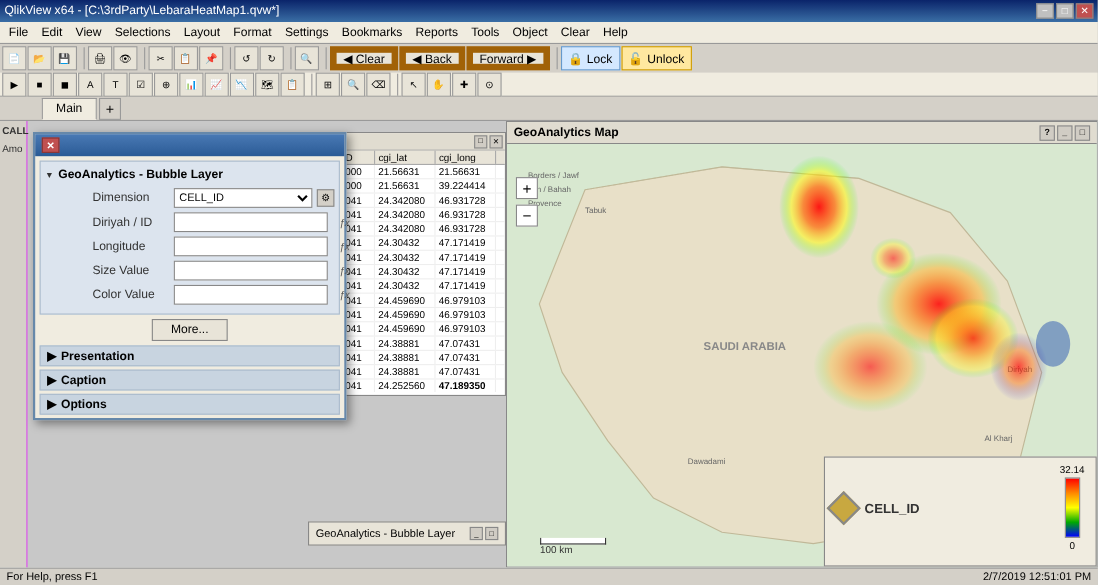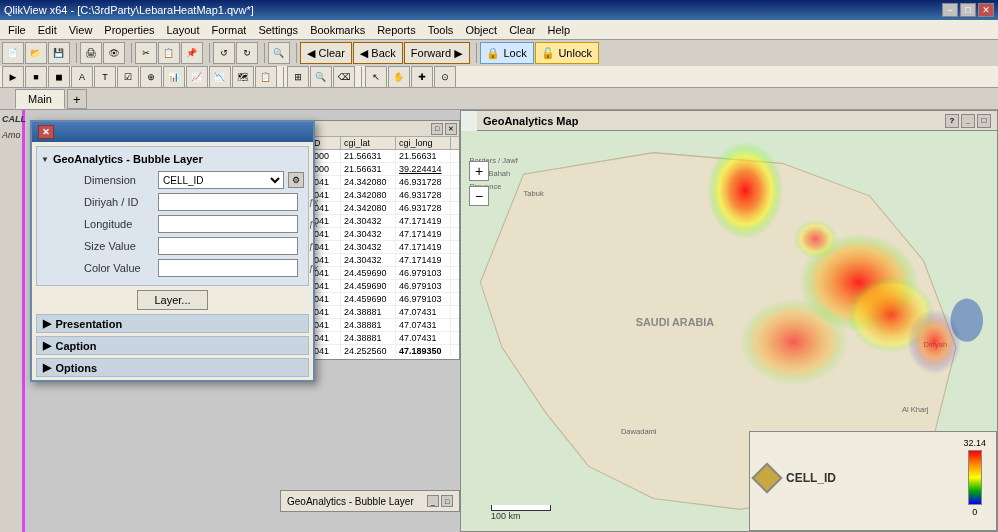--- a/index.html
+++ b/index.html
@@ -55,21 +55,21 @@
       border: 1px solid #999;
       font-size: 9px;
       display: flex; align-items: center; justify-content: center;
       cursor: pointer;
       padding: 0 3px;
     }
     .tb-sep { width: 4px; height: 20px; border-right: 1px solid #999; margin: 0 2px; }
     .tb-btn-text {
       height: 22px;
       background: #e8e4d8;
-      border: 1px solid #a16207;
+      border: 6px solid #a16207;
       font-size: 11px;
       display: flex; align-items: center;
       cursor: pointer;
       padding: 0 6px;
     }
     .tb-lock {
       background: #d4e8ff;
       border: 1px solid #6699cc;
       height: 22px;
       display: flex; align-items: center;
@@ -97,21 +97,21 @@
       background: #f0ece0;
       border-bottom: 1px solid #999;
     }
 
     
     .tab-bar {
       height: 22px;
       background: #d4d0c8;
       display: flex;
       align-items: flex-end;
-      padding-left: 15px;
+      padding-left: 38px;
       border-bottom: 1px solid #999;
     }
     .tab {
       height: 20px;
       padding: 0 12px;
       background: #e8e4d8;
       border: 1px solid #999;
       border-bottom: none;
       display: flex; align-items: center;
       font-size: 11px;
@@ -151,22 +151,21 @@
     
     .left-panel {
       position: absolute;
       left: 0;
       top: 0;
       width: 25px;
       bottom: 0;
       background: #d4d0c8;
       display: flex;
       flex-direction: column;
-      border-right: 3px solid #d946ef;
-      font-style: italic;
+      border-right: 1px solid #d946ef;
     }
     .left-panel-label {
       font-size: 9px;
       font-weight: bold;
       color: #333;
       padding: 4px 2px;
       cursor: pointer;
     }
     .left-panel-label2 {
       font-size: 9px;
@@ -177,21 +176,20 @@
 
     
     .geo-map {
       position: absolute;
       left: 460px;
       top: 0;
       right: 0;
       bottom: 0;
       background: #e8f0e8;
       border: 1px solid #888;
-      padding-left: 16px;
     }
 
     
     .map-title {
       height: 20px;
       background: #e0dcd0;
       border-bottom: 1px solid #888;
       display: flex;
       align-items: center;
       justify-content: space-between;
@@ -538,21 +536,21 @@
       <div class="title-btn">−</div>
       <div class="title-btn">□</div>
       <div class="title-btn" style="background:#c05050;color:white;">✕</div>
     </div>
   </div>
 
   <div class="menu-bar">
     <span class="menu-item">File</span>
     <span class="menu-item">Edit</span>
     <span class="menu-item">View</span>
-    <span class="menu-item">Properties</span>
+    <span class="menu-item">Selections</span>
     <span class="menu-item">Layout</span>
     <span class="menu-item">Format</span>
     <span class="menu-item">Settings</span>
     <span class="menu-item">Bookmarks</span>
     <span class="menu-item">Reports</span>
     <span class="menu-item">Tools</span>
     <span class="menu-item">Object</span>
     <span class="menu-item">Clear</span>
     <span class="menu-item">Help</span>
   </div>
@@ -761,21 +759,21 @@
           <span class="form-fx">ƒx</span>
         </div>
 
         <div class="form-row">
           <span class="form-label">Color Value</span>
           <input class="form-input" type="text" style="">
           <span class="form-fx">ƒx</span>
         </div>
       </div>
 
-      <button class="more-btn">Layer...</button>
+      <button class="more-btn">More...</button>
 
       <div class="collapse-section">
         <div class="collapse-header">
           <span>▶</span>
           <span>Presentation</span>
         </div>
       </div>
       <div class="collapse-section">
         <div class="collapse-header">
           <span>▶</span>
@@ -804,21 +802,21 @@
 
       <div style="overflow-y:auto;height:calc(100% - 32px);">
         <div class="dt-row">
             <div class="dt-cell" style="width:60px;">000000000</div>
             <div class="dt-cell" style="width:55px;">21.56631</div>
             <div class="dt-cell" style="width:55px;">21.56631</div>
           </div>
         <div class="dt-row">
             <div class="dt-cell" style="width:60px;">000000000</div>
             <div class="dt-cell" style="width:55px;">21.56631</div>
-            <div class="dt-cell" style="width:55px;text-decoration:underline;">39.224414</div>
+            <div class="dt-cell" style="width:55px;">39.224414</div>
           </div>
         <div class="dt-row">
             <div class="dt-cell" style="width:60px;">203301041</div>
             <div class="dt-cell" style="width:55px;">24.342080</div>
             <div class="dt-cell" style="width:55px;">46.931728</div>
           </div>
         <div class="dt-row">
             <div class="dt-cell" style="width:60px;">203301041</div>
             <div class="dt-cell" style="width:55px;">24.342080</div>
             <div class="dt-cell" style="width:55px;">46.931728</div>
@@ -891,14 +889,18 @@
       <div class="bubble-panel-btns">
         <div class="bubble-panel-btn">_</div>
         <div class="bubble-panel-btn">□</div>
       </div>
     </div>
 
     <div class="cgi-label">cgi</div>
 
   </div>
 
+  <div class="status-bar">
+    <span>For Help, press F1</span>
+    <span>2/7/2019  12:51:01 PM</span>
+  </div>
 
 </div>
 
 </body></html>

